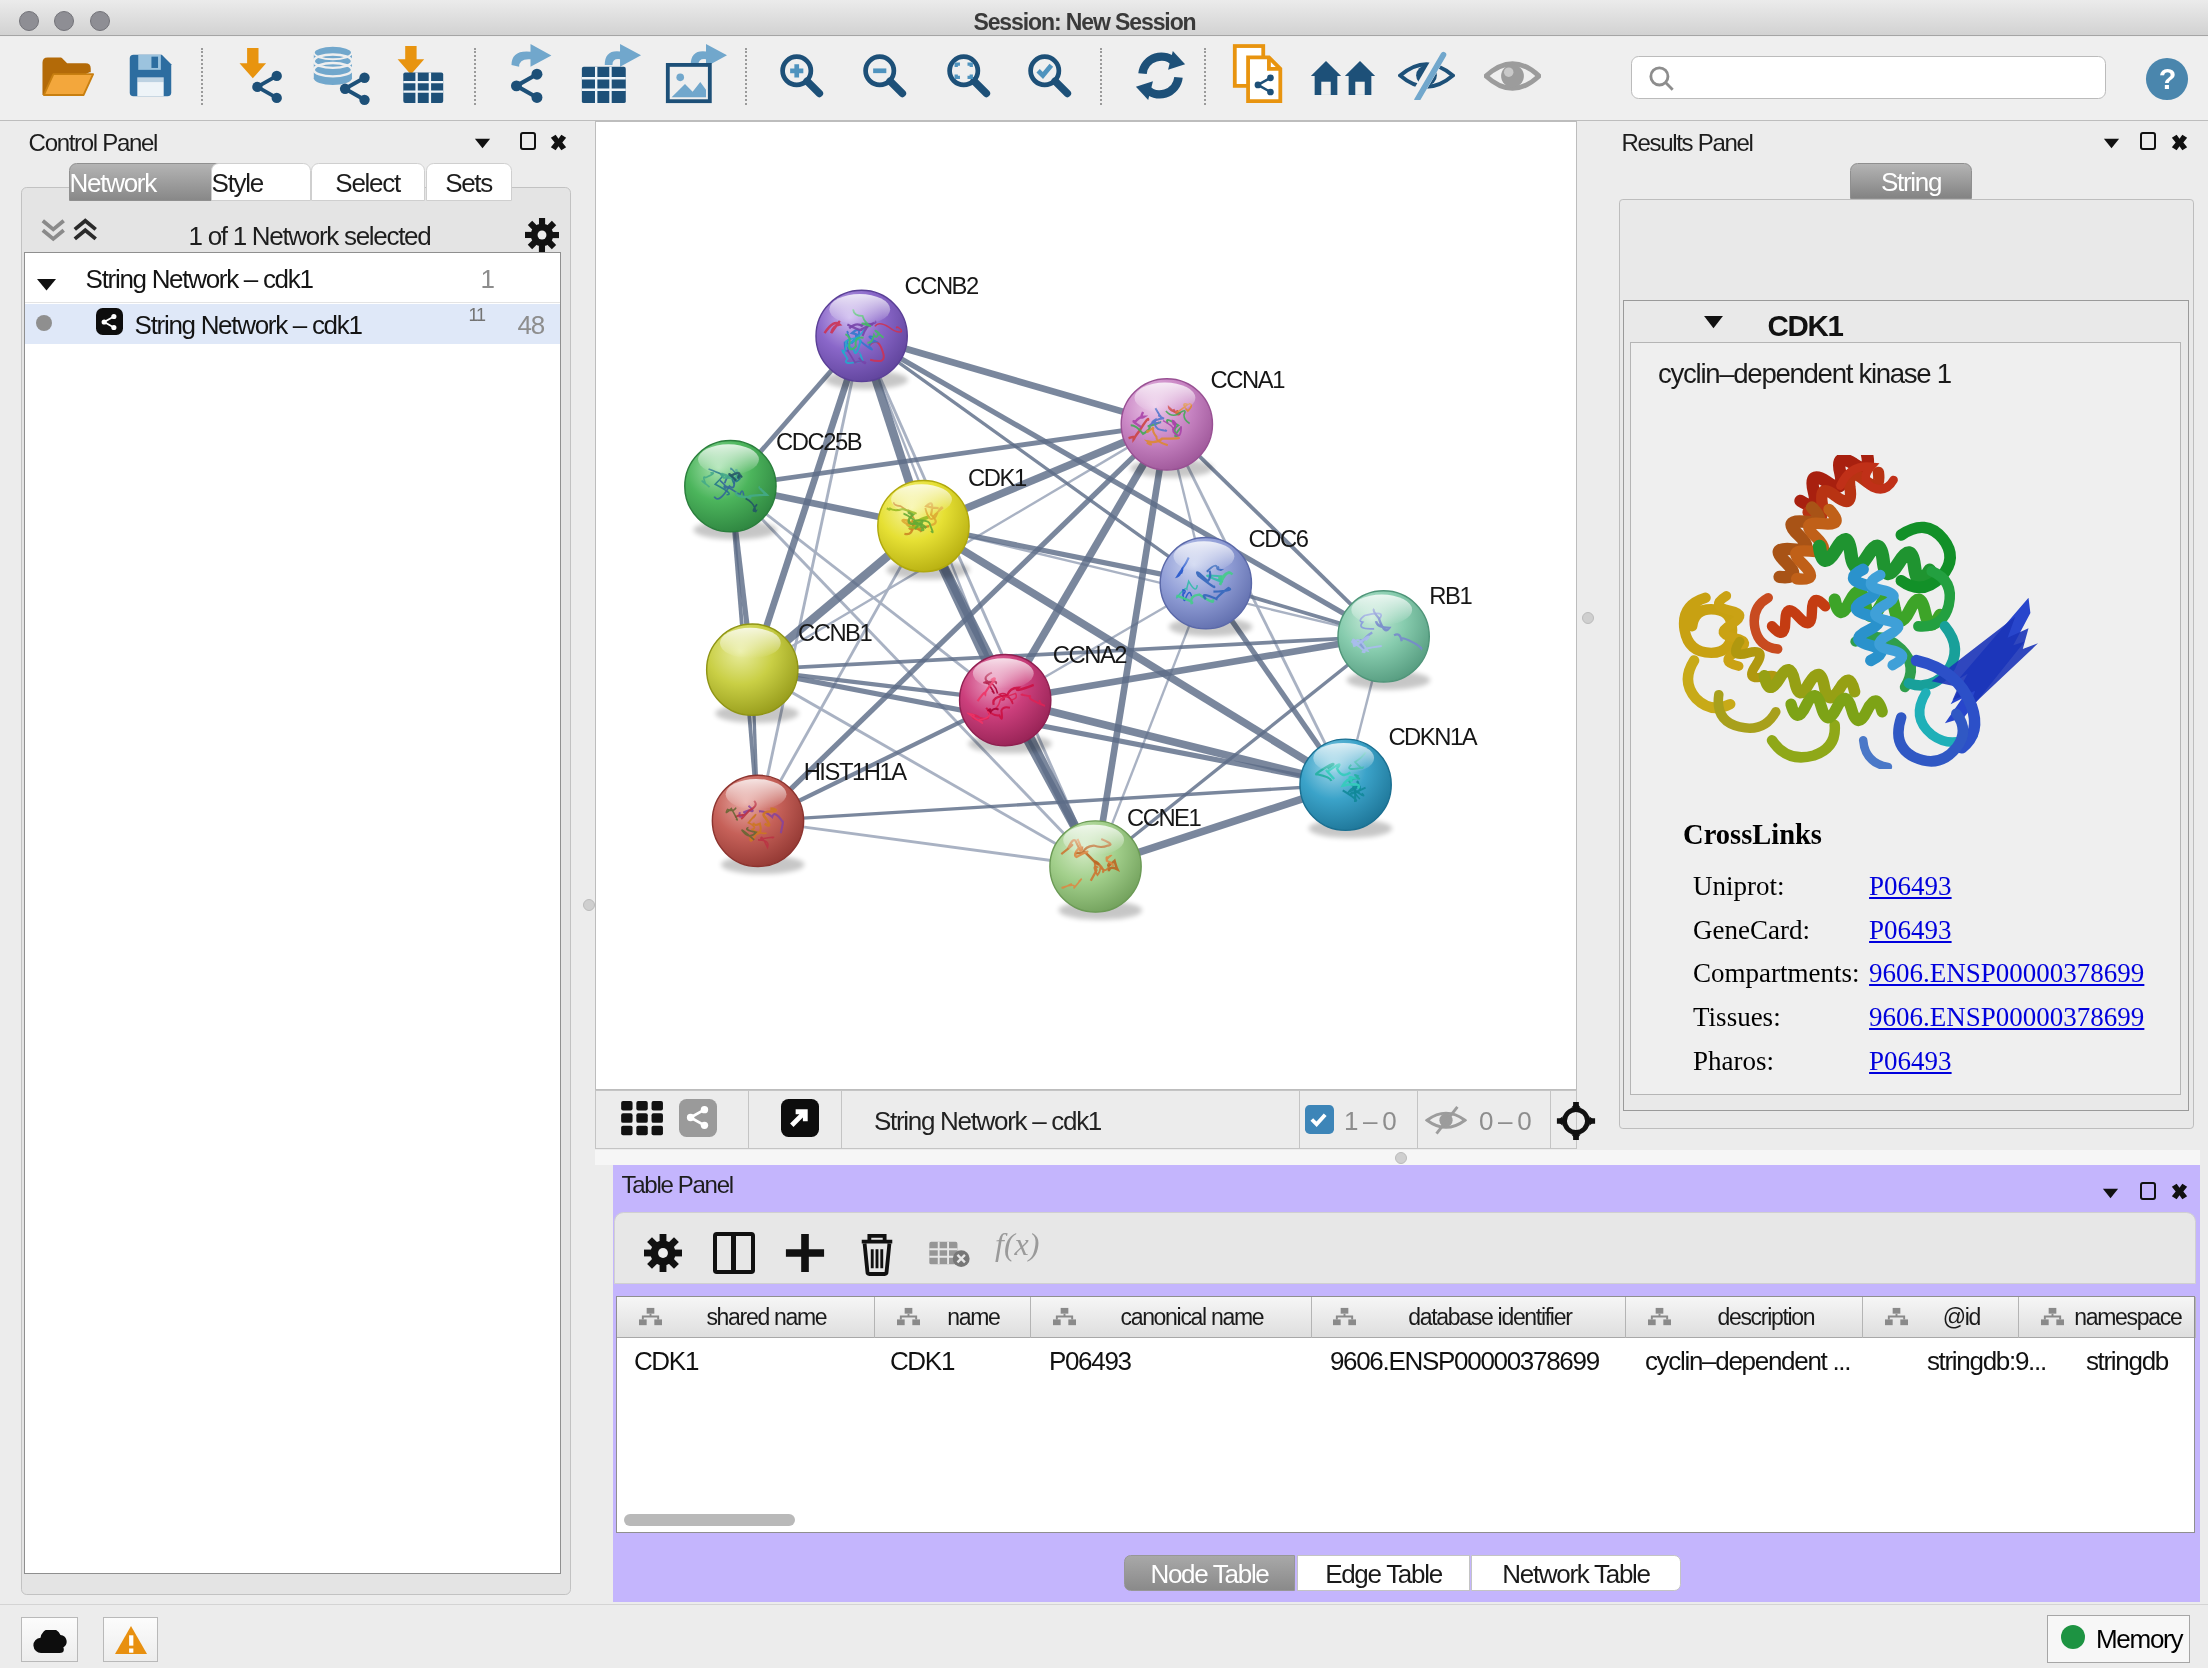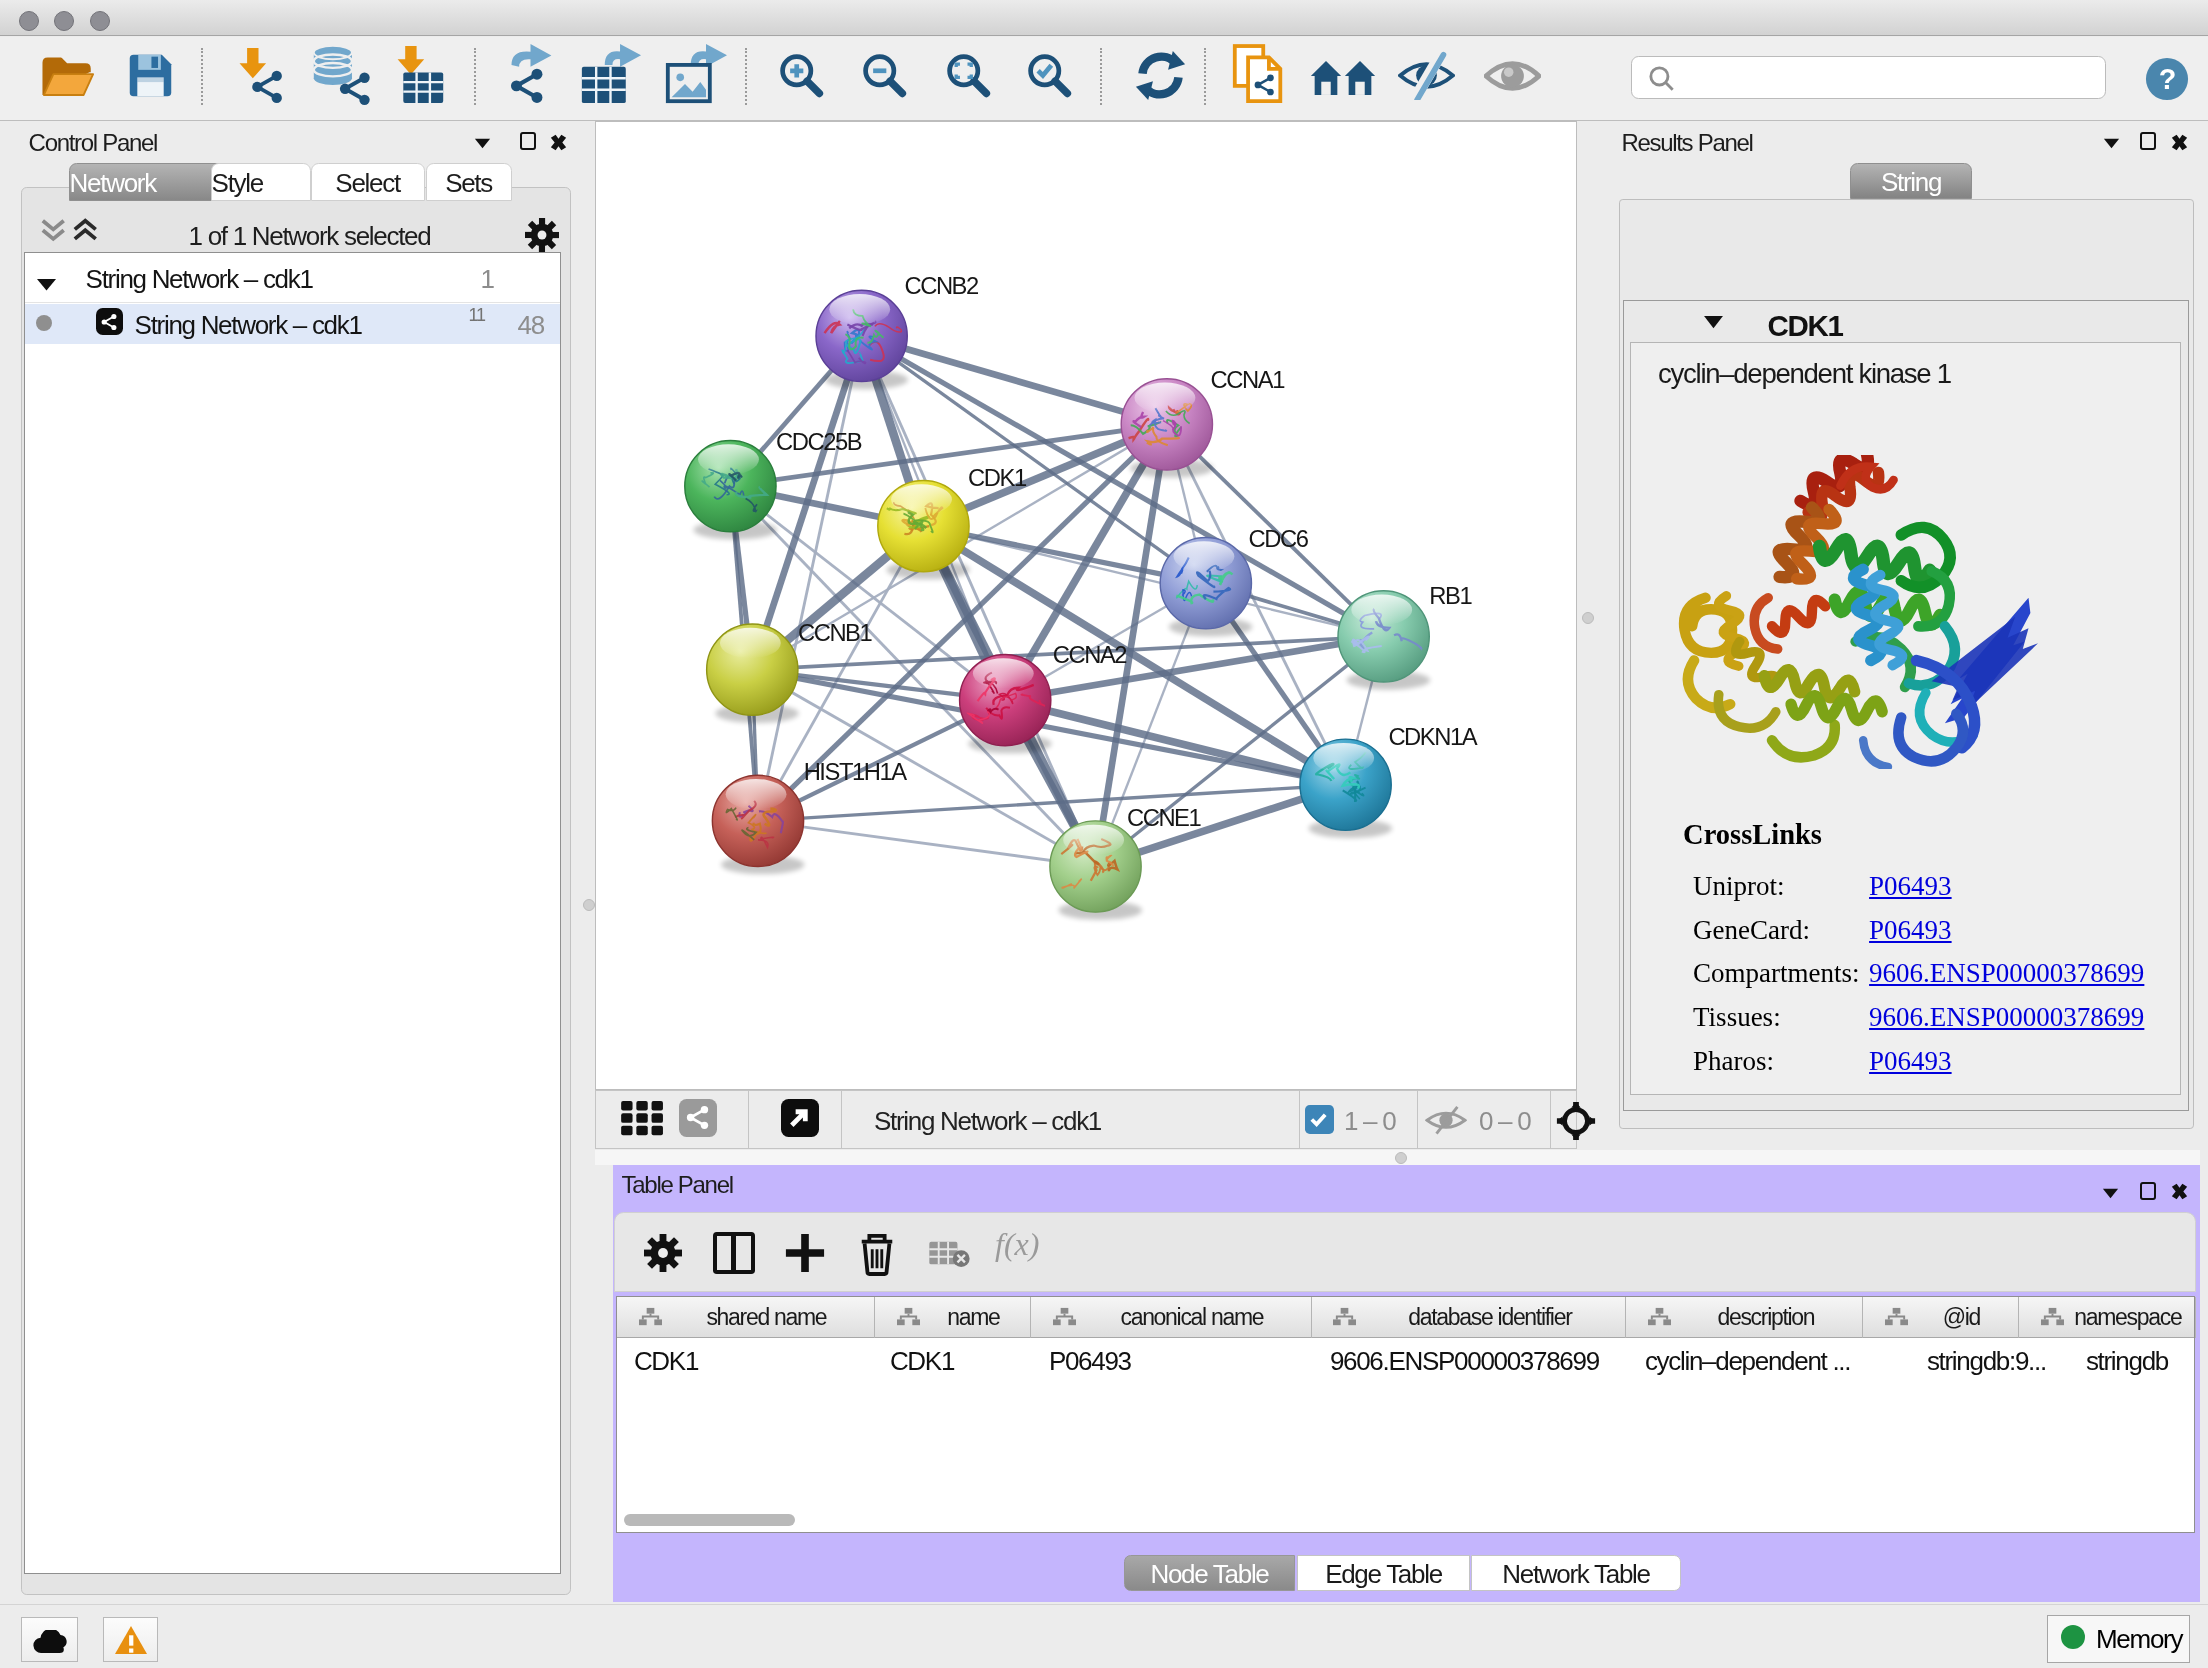--- a/index.html
+++ b/index.html
@@ -2,20 +2,21 @@
 <html style="font-size:15px"><head><meta charset="utf-8"><style>
 *{margin:0;padding:0;box-sizing:border-box}
 html,body{width:2208px;height:1668px;overflow:hidden;font-family:"Liberation Sans",sans-serif;background:#ececec}
 .abs{position:absolute}
 body{letter-spacing:-1.3px}
 </style></head><body>
 <div class="abs" style="left:0;top:0;width:100%;height:36px;background:linear-gradient(#ebebeb,#d2d2d2);border-bottom:1px solid #a5a5a5">
 <div class="abs" style="left:19px;top:10.5px;width:20px;height:20px;border-radius:50%;background:#8e8e94;border:1px solid #737379"></div>
 <div class="abs" style="left:54px;top:10.5px;width:20px;height:20px;border-radius:50%;background:#8e8e94;border:1px solid #737379"></div>
 <div class="abs" style="left:90px;top:10.5px;width:20px;height:20px;border-radius:50%;background:#8e8e94;border:1px solid #737379"></div>
+<div class="abs" style="left:0;top:8.6px;width:2169px;text-align:center;font-size:23px;color:#3a3a3a;font-weight:bold;letter-spacing:-1.1px">Session: New Session</div>
 </div>
 <div class="abs" style="left:0;top:37px;width:100%;height:84px;background:#efefef;border-bottom:1.9px solid #bdbdbd">
 </div>
 <div class="abs" style="left:0;top:0;width:100%;height:121px">
     <svg style="position:absolute;left:42px;top:53px" width="53" height="48" viewBox="0 0 56 50">
       <path d="M2 44 L2 10 Q2 6 6 6 L20 6 L26 12 L46 12 Q50 12 50 16 L50 20" fill="#b36a08" stroke="#b36a08" stroke-width="3" stroke-linejoin="round"></path>
       <path d="M2 44 L12 22 L54 22 L44 44 Z" fill="#f3a73c" stroke="#c87f10" stroke-width="2" stroke-linejoin="round"></path>
     </svg>
 <svg style="position:absolute;left:126px;top:51px" width="49" height="49" viewBox="0 0 52 52">
       <path d="M4 8 Q4 4 8 4 L38 4 L48 14 L48 44 Q48 48 44 48 L8 48 Q4 48 4 44 Z" fill="#2d6da0"></path>
@@ -637,21 +638,21 @@
 </div>
 <div class="abs" style="left:613px;top:1165px;width:1587px;height:437px;background:#c4b5fd">
 <div class="abs" style="left:8.6px;top:5.7px;font-size:24px;color:#1d1d1d">Table Panel</div>
 <svg style="position:absolute;left:1488px;top:18px" width="19" height="19" viewBox="0 0 20 20">
       <path d="M2 6 L18 6 L10 16 Z" fill="#111"></path>
     </svg>
 <div style="position:absolute;left:1527px;top:17px;width:16px;height:18px;border:2.9px solid #111;border-radius:2.9px;box-sizing:border-box"></div>
 <svg style="position:absolute;left:1556px;top:16px" width="21" height="21" viewBox="0 0 22 22">
       <path d="M3 6 L8 3 L11 7 L14 3 L19 6 L15 11 L19 16 L14 19 L11 15 L8 19 L3 16 L7 11 Z" fill="#111"></path>
     </svg>
-<div class="abs" style="left:1px;top:47px;width:1582px;height:80px;background:#e7e7e7;border:1px solid #d0d0d0;border-radius:9.5px 9.5px 0 0">
+<div class="abs" style="left:1px;top:47px;width:1582px;height:72px;background:#e7e7e7;border:1px solid #d0d0d0;border-radius:9.5px 9.5px 0 0">
 <svg style="position:absolute;left:28.5px;top:21px" width="38" height="38" viewBox="0 0 40 40">
         <circle cx="20.0" cy="20.0" r="13.2" fill="#111"></circle>
         <rect x="-3.6" y="-20.0" width="7.2" height="8.8" fill="#111" transform="translate(20.0,20.0) rotate(0)"></rect>
         <rect x="-3.6" y="-20.0" width="7.2" height="8.8" fill="#111" transform="translate(20.0,20.0) rotate(45)"></rect>
         <rect x="-3.6" y="-20.0" width="7.2" height="8.8" fill="#111" transform="translate(20.0,20.0) rotate(90)"></rect>
         <rect x="-3.6" y="-20.0" width="7.2" height="8.8" fill="#111" transform="translate(20.0,20.0) rotate(135)"></rect>
         <rect x="-3.6" y="-20.0" width="7.2" height="8.8" fill="#111" transform="translate(20.0,20.0) rotate(180)"></rect>
         <rect x="-3.6" y="-20.0" width="7.2" height="8.8" fill="#111" transform="translate(20.0,20.0) rotate(225)"></rect>
         <rect x="-3.6" y="-20.0" width="7.2" height="8.8" fill="#111" transform="translate(20.0,20.0) rotate(270)"></rect>
         <rect x="-3.6" y="-20.0" width="7.2" height="8.8" fill="#111" transform="translate(20.0,20.0) rotate(315)"></rect>

